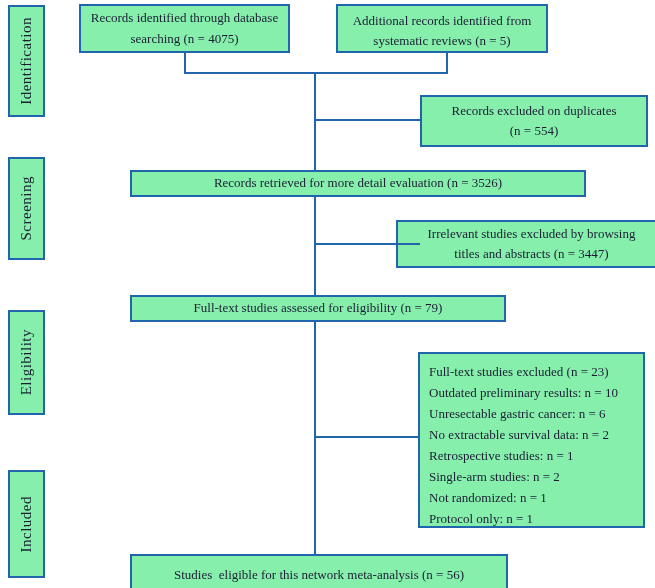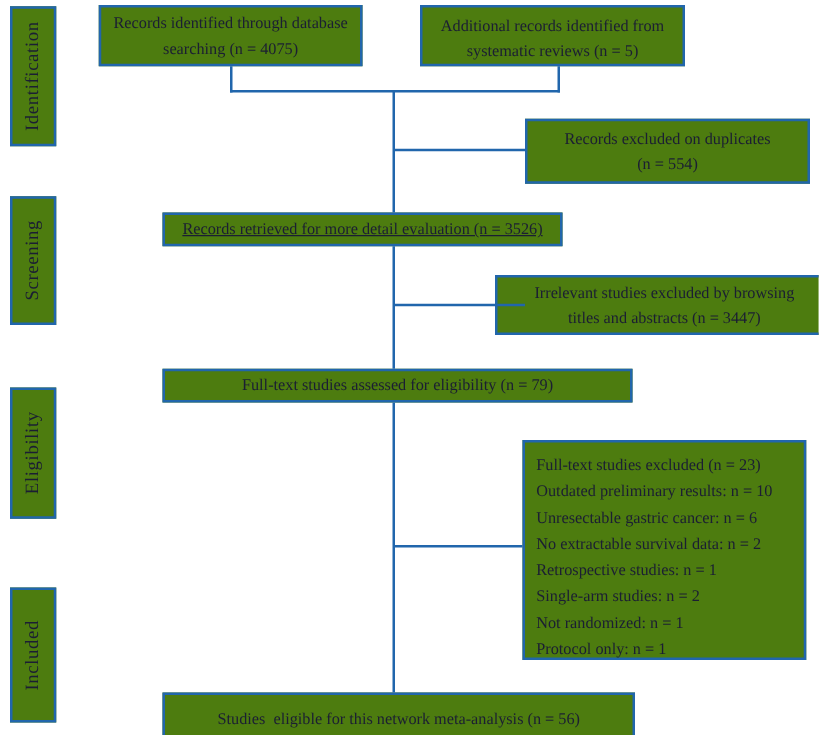--- a/index.html
+++ b/index.html
@@ -17,21 +17,21 @@
     height: 588px;
     background: #ffffff;
     font-family: "Liberation Serif", serif;
     color: var(--ink);
     overflow: hidden;
   }
   .box {
     position: absolute;
     box-sizing: border-box;
     border: 2px solid var(--accent);
-    background: #4d7c0f;
+    background: #86efac;
     font-size: 13px;
     line-height: 1.55;
     text-align: center;
     display: flex;
     flex-direction: column;
     justify-content: center;
     align-items: center;
   }
   .stage {
     display: flex;
@@ -63,21 +63,21 @@
   
   #stage-identification { left: 8px;  top: 5px;   width: 37px; height: 112px; }
   #stage-screening      { left: 8px;  top: 157px; width: 37px; height: 103px; }
   #stage-eligibility    { left: 8px;  top: 310px; width: 37px; height: 105px; }
   #stage-included       { left: 8px;  top: 470px; width: 37px; height: 108px; }
 
   
   #box-database   { left: 79px;  top: 4px;   width: 211px; height: 49px; }
   #box-systematic { left: 336px; top: 4px;   width: 212px; height: 49px; justify-content: flex-end; }
   #box-duplicates { left: 420px; top: 95px;  width: 228px; height: 52px; }
-  #box-retrieved  { left: 130px; top: 170px; width: 320px; height: 27px; text-decoration: underline; }
+  #box-retrieved  { left: 130px; top: 170px; width: 456px; height: 27px; }
   #box-irrelevant { left: 396px; top: 220px; width: 271px; height: 48px; }
   #box-fulltext   { left: 130px; top: 295px; width: 376px; height: 27px; }
   #box-reasons    { left: 418px; top: 352px; width: 227px; height: 176px; }
   #box-final      { left: 130px; top: 554px; width: 378px; height: 42px; }
 
   
   #c-db-down    { left: 184px; top: 53px;  width: 2px;   height: 21px; }
   #c-sr-down    { left: 446px; top: 53px;  width: 2px;   height: 21px; }
   #c-merge-h    { left: 184px; top: 72px;  width: 264px; height: 2px; }
   #c-merge-down { left: 314px; top: 72px;  width: 2px;   height: 98px; }

